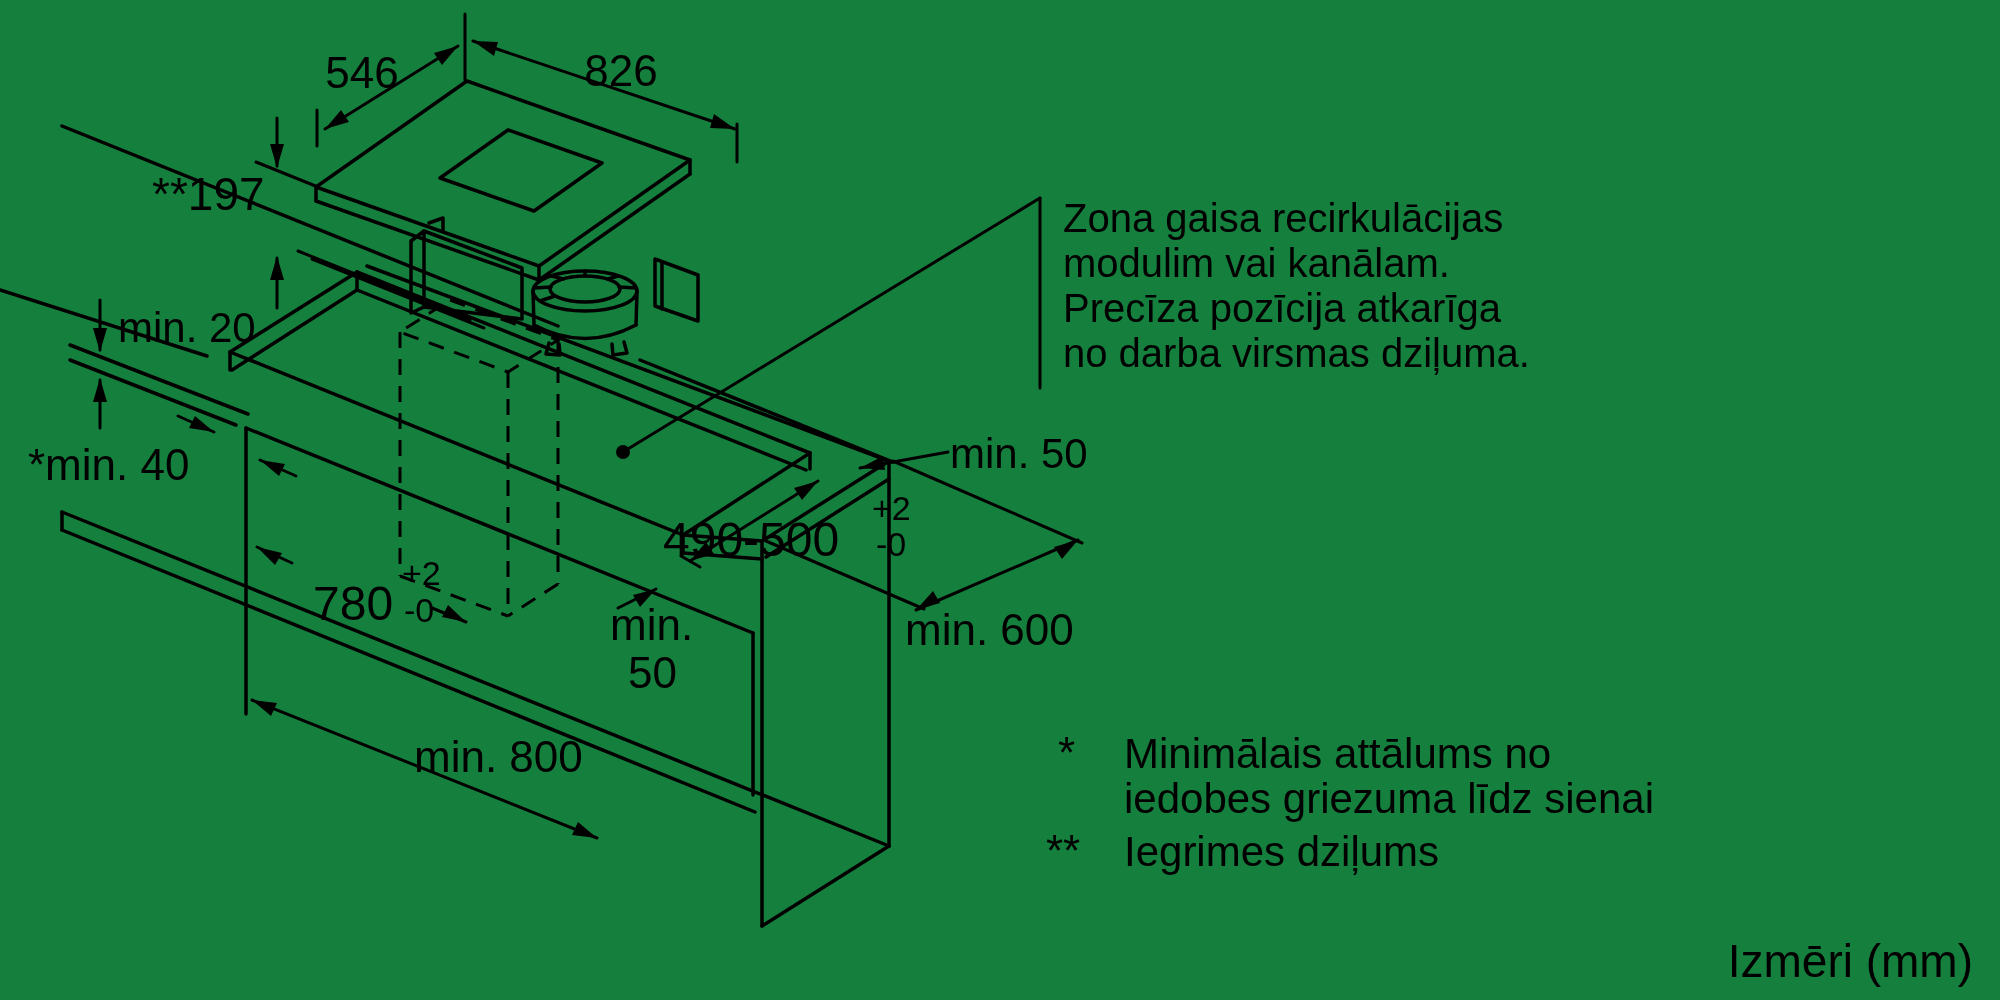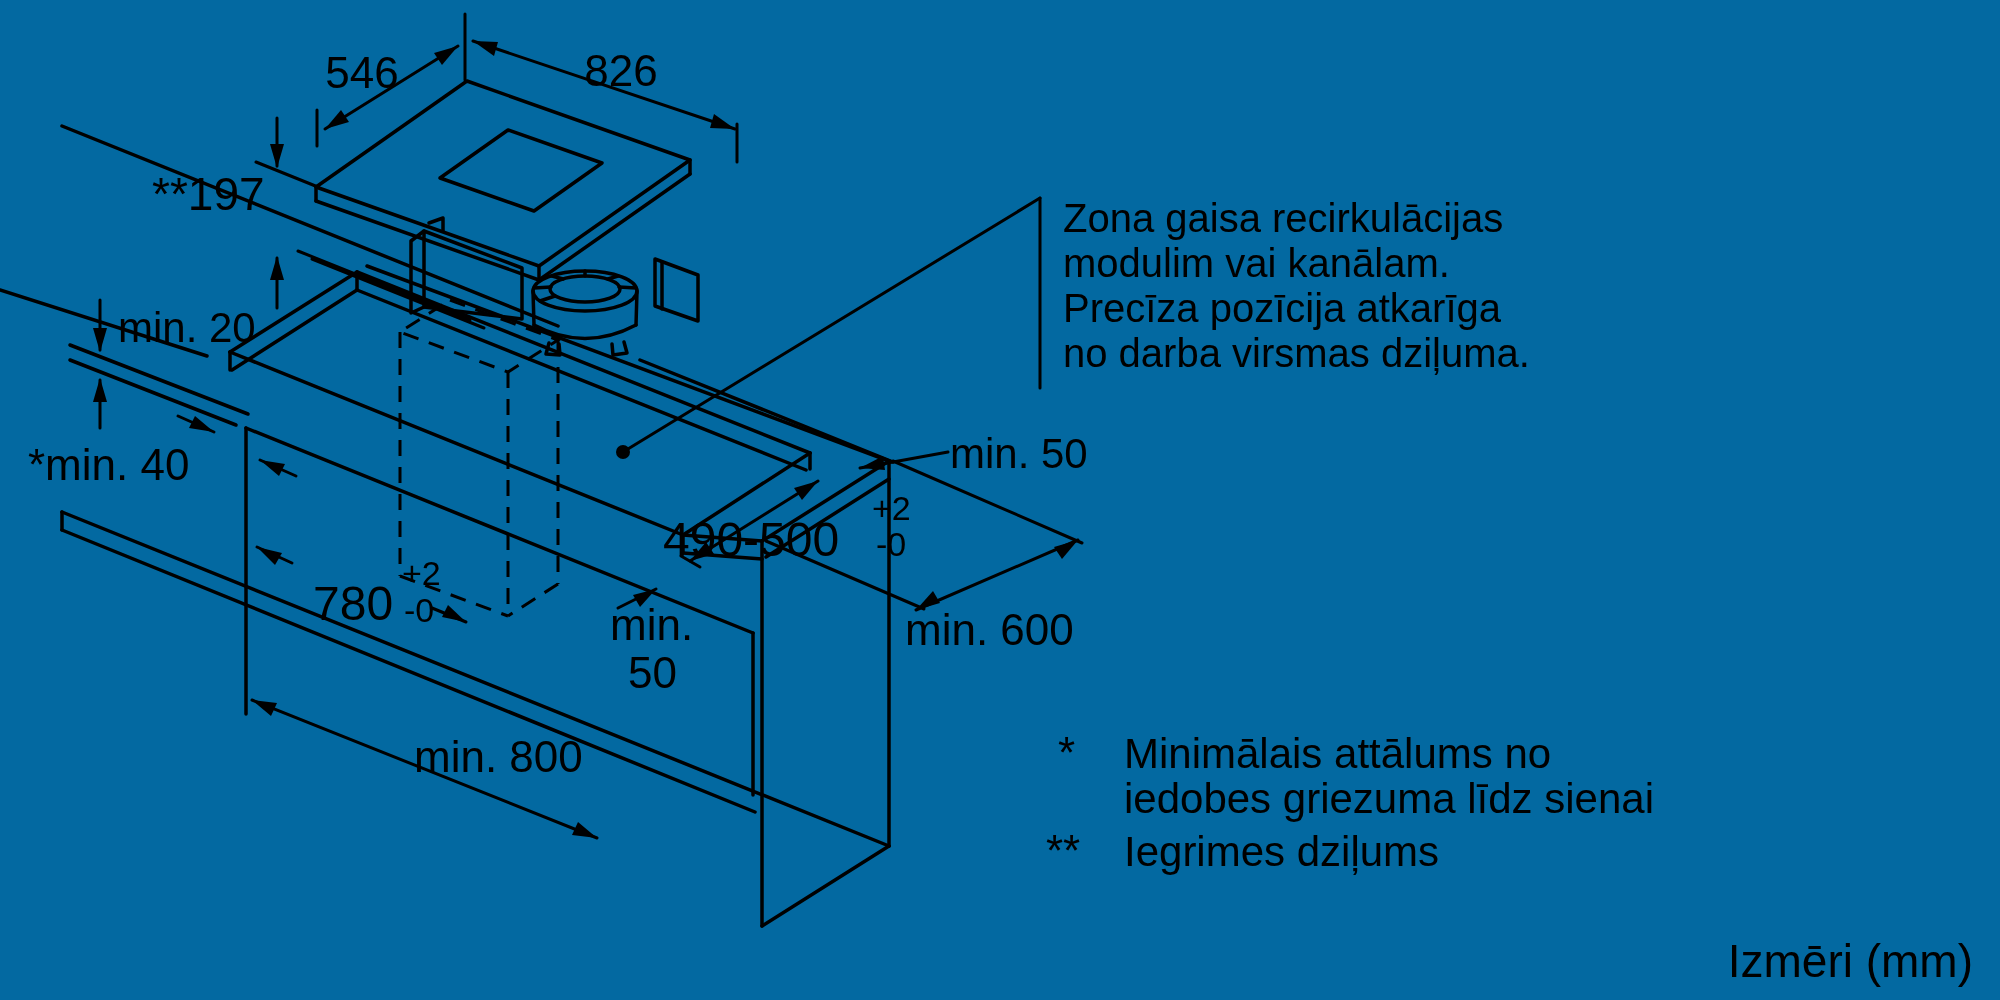--- a/index.html
+++ b/index.html
@@ -1,16 +1,16 @@
 <!DOCTYPE html>
 <html><head>
 <meta charset="utf-8">
 <style>
   html,body{margin:0;padding:0;background:#ffffff;}
-  .stage{position:relative;width:2000px;height:1000px;background:#0369a1;overflow:hidden;
+  .stage{position:relative;width:2000px;height:1000px;background:#15803d;overflow:hidden;
          font-family:"Liberation Sans", sans-serif;}
   svg{display:block}
   .obj{fill:none;stroke:#000;stroke-width:3.5;stroke-linecap:round;stroke-linejoin:round;}
   .dim{fill:none;stroke:#000;stroke-width:3;stroke-linecap:round;}
   .dash{fill:none;stroke:#000;stroke-width:3;stroke-dasharray:16 11;stroke-linecap:butt;}
   .ah{fill:#000;stroke:none;}
   .lbl{fill:#000;stroke:none;font-family:"Liberation Sans", sans-serif;}
   .s48{font-size:48px;} .s46{font-size:46px;} .s44{font-size:44px;}
   .s42{font-size:42px;} .s40{font-size:40px;} .s34{font-size:34px;}
 </style>

